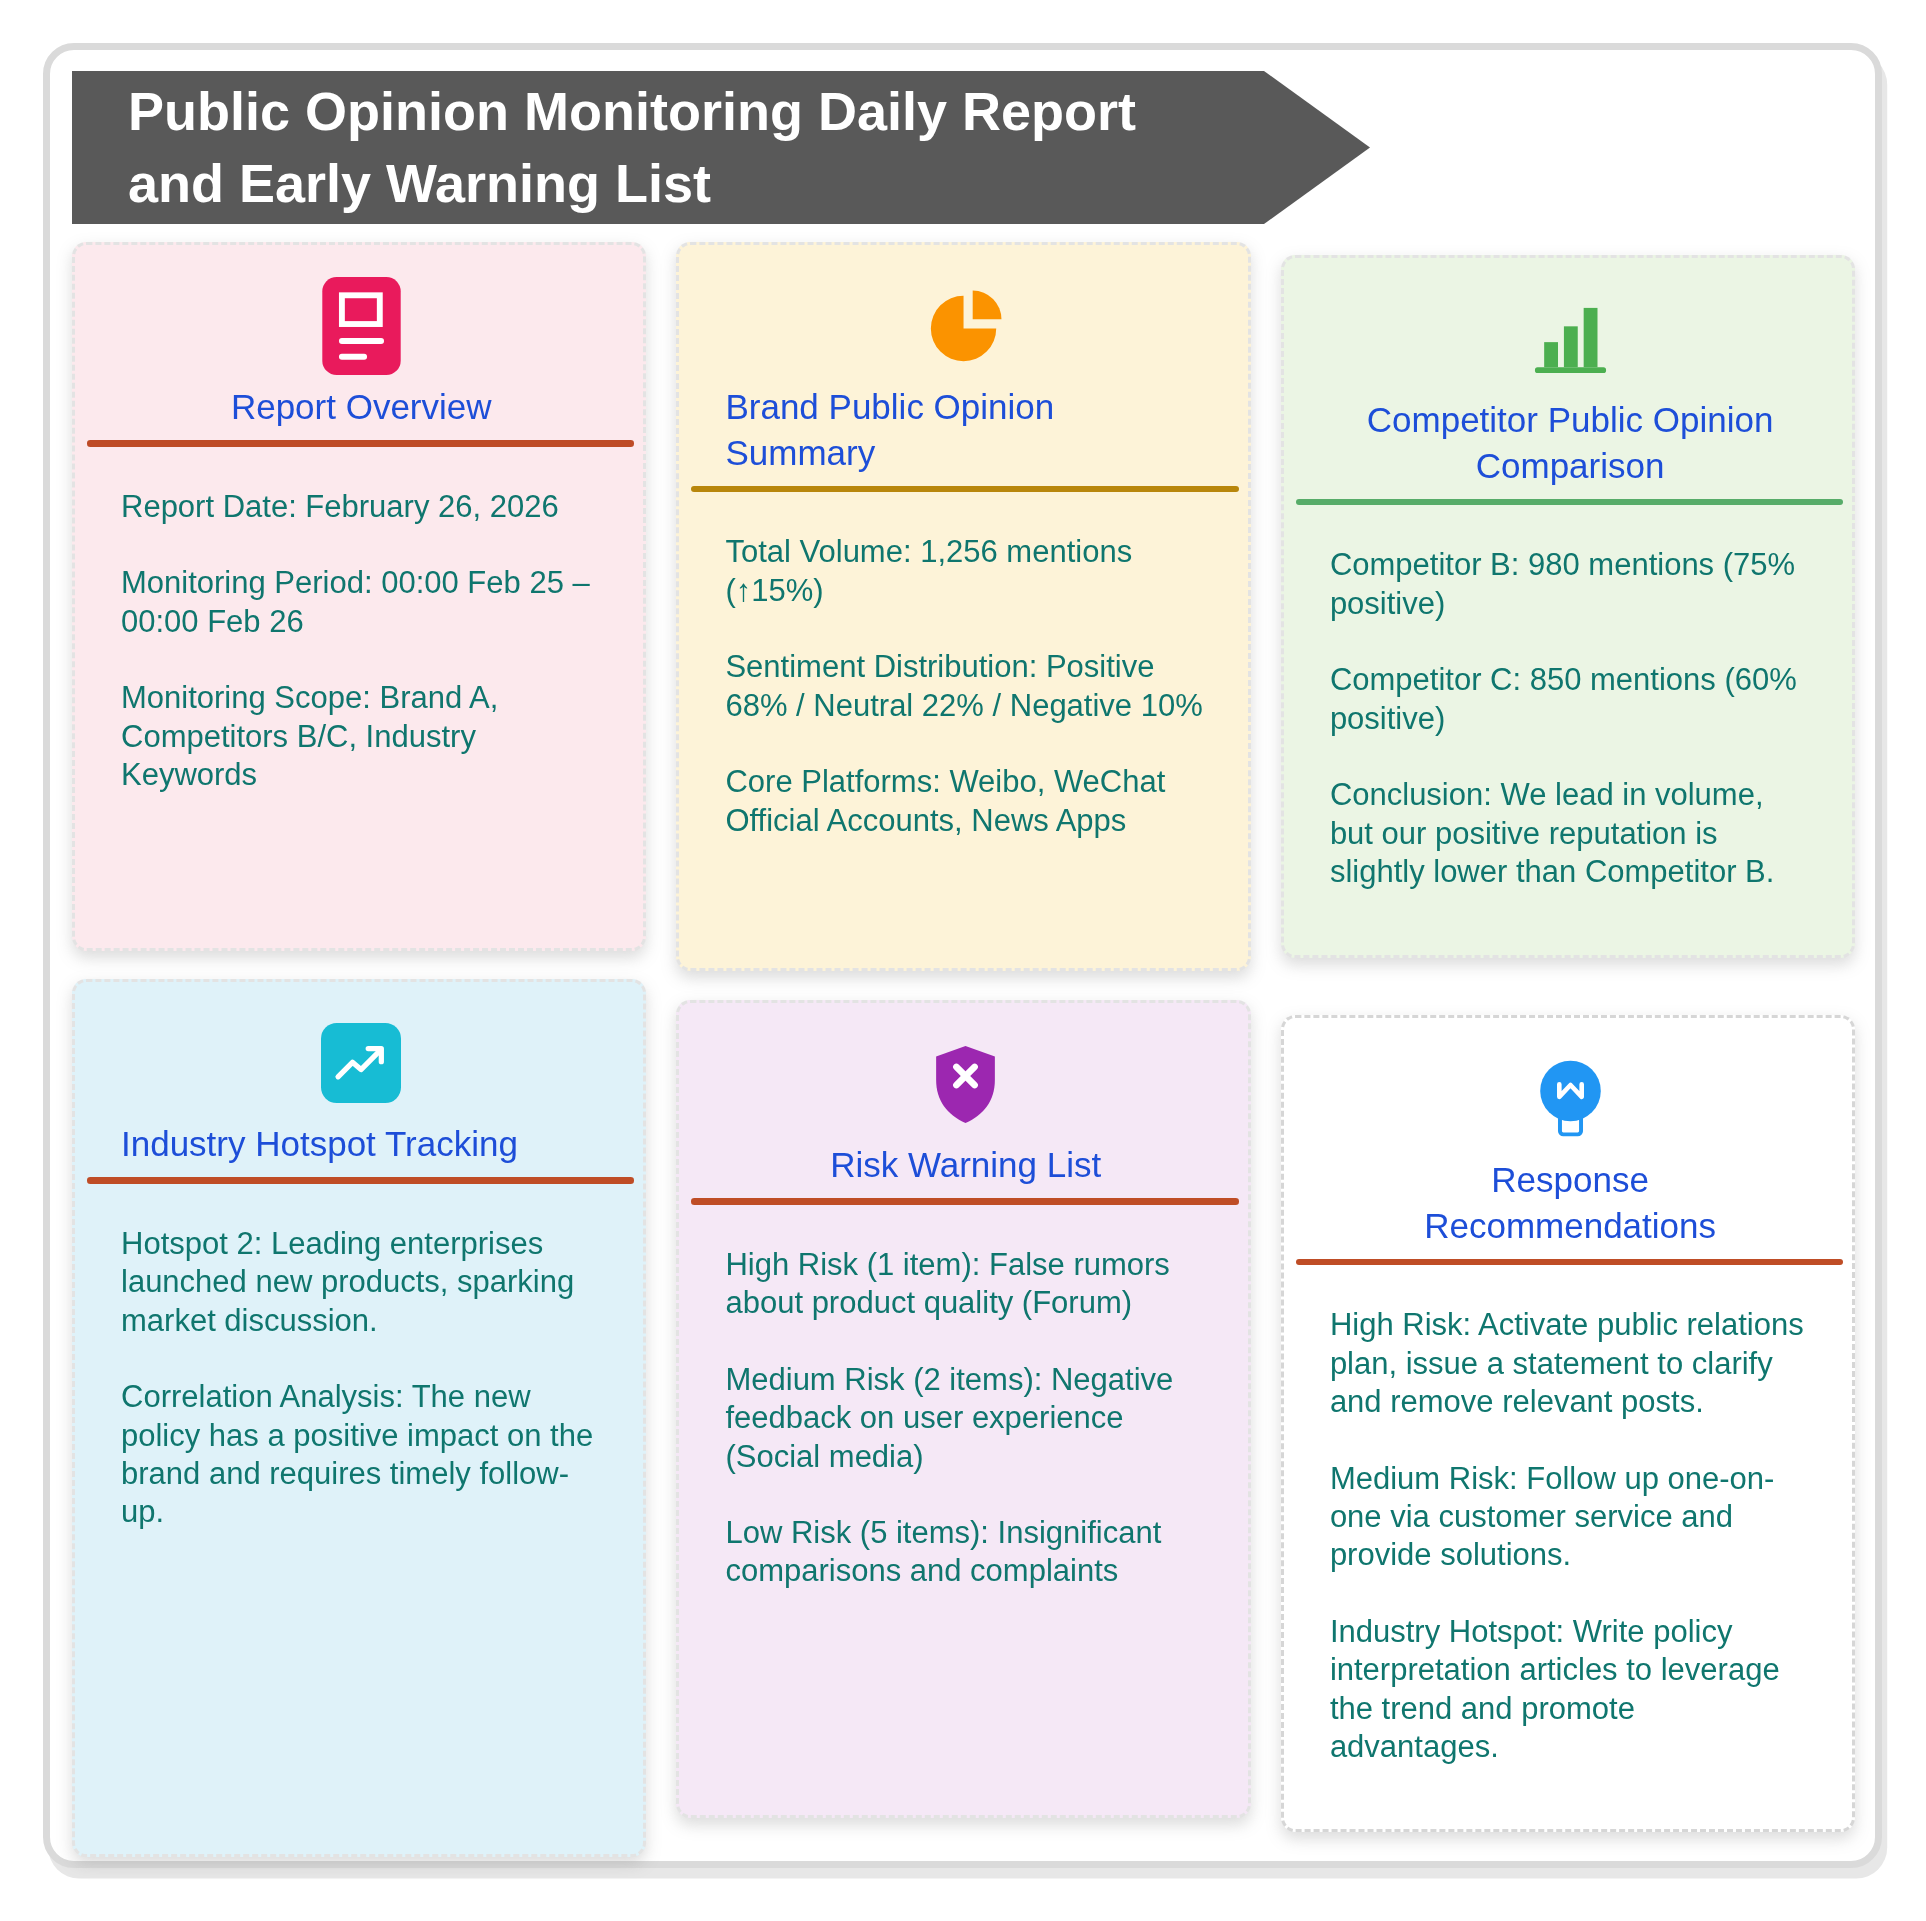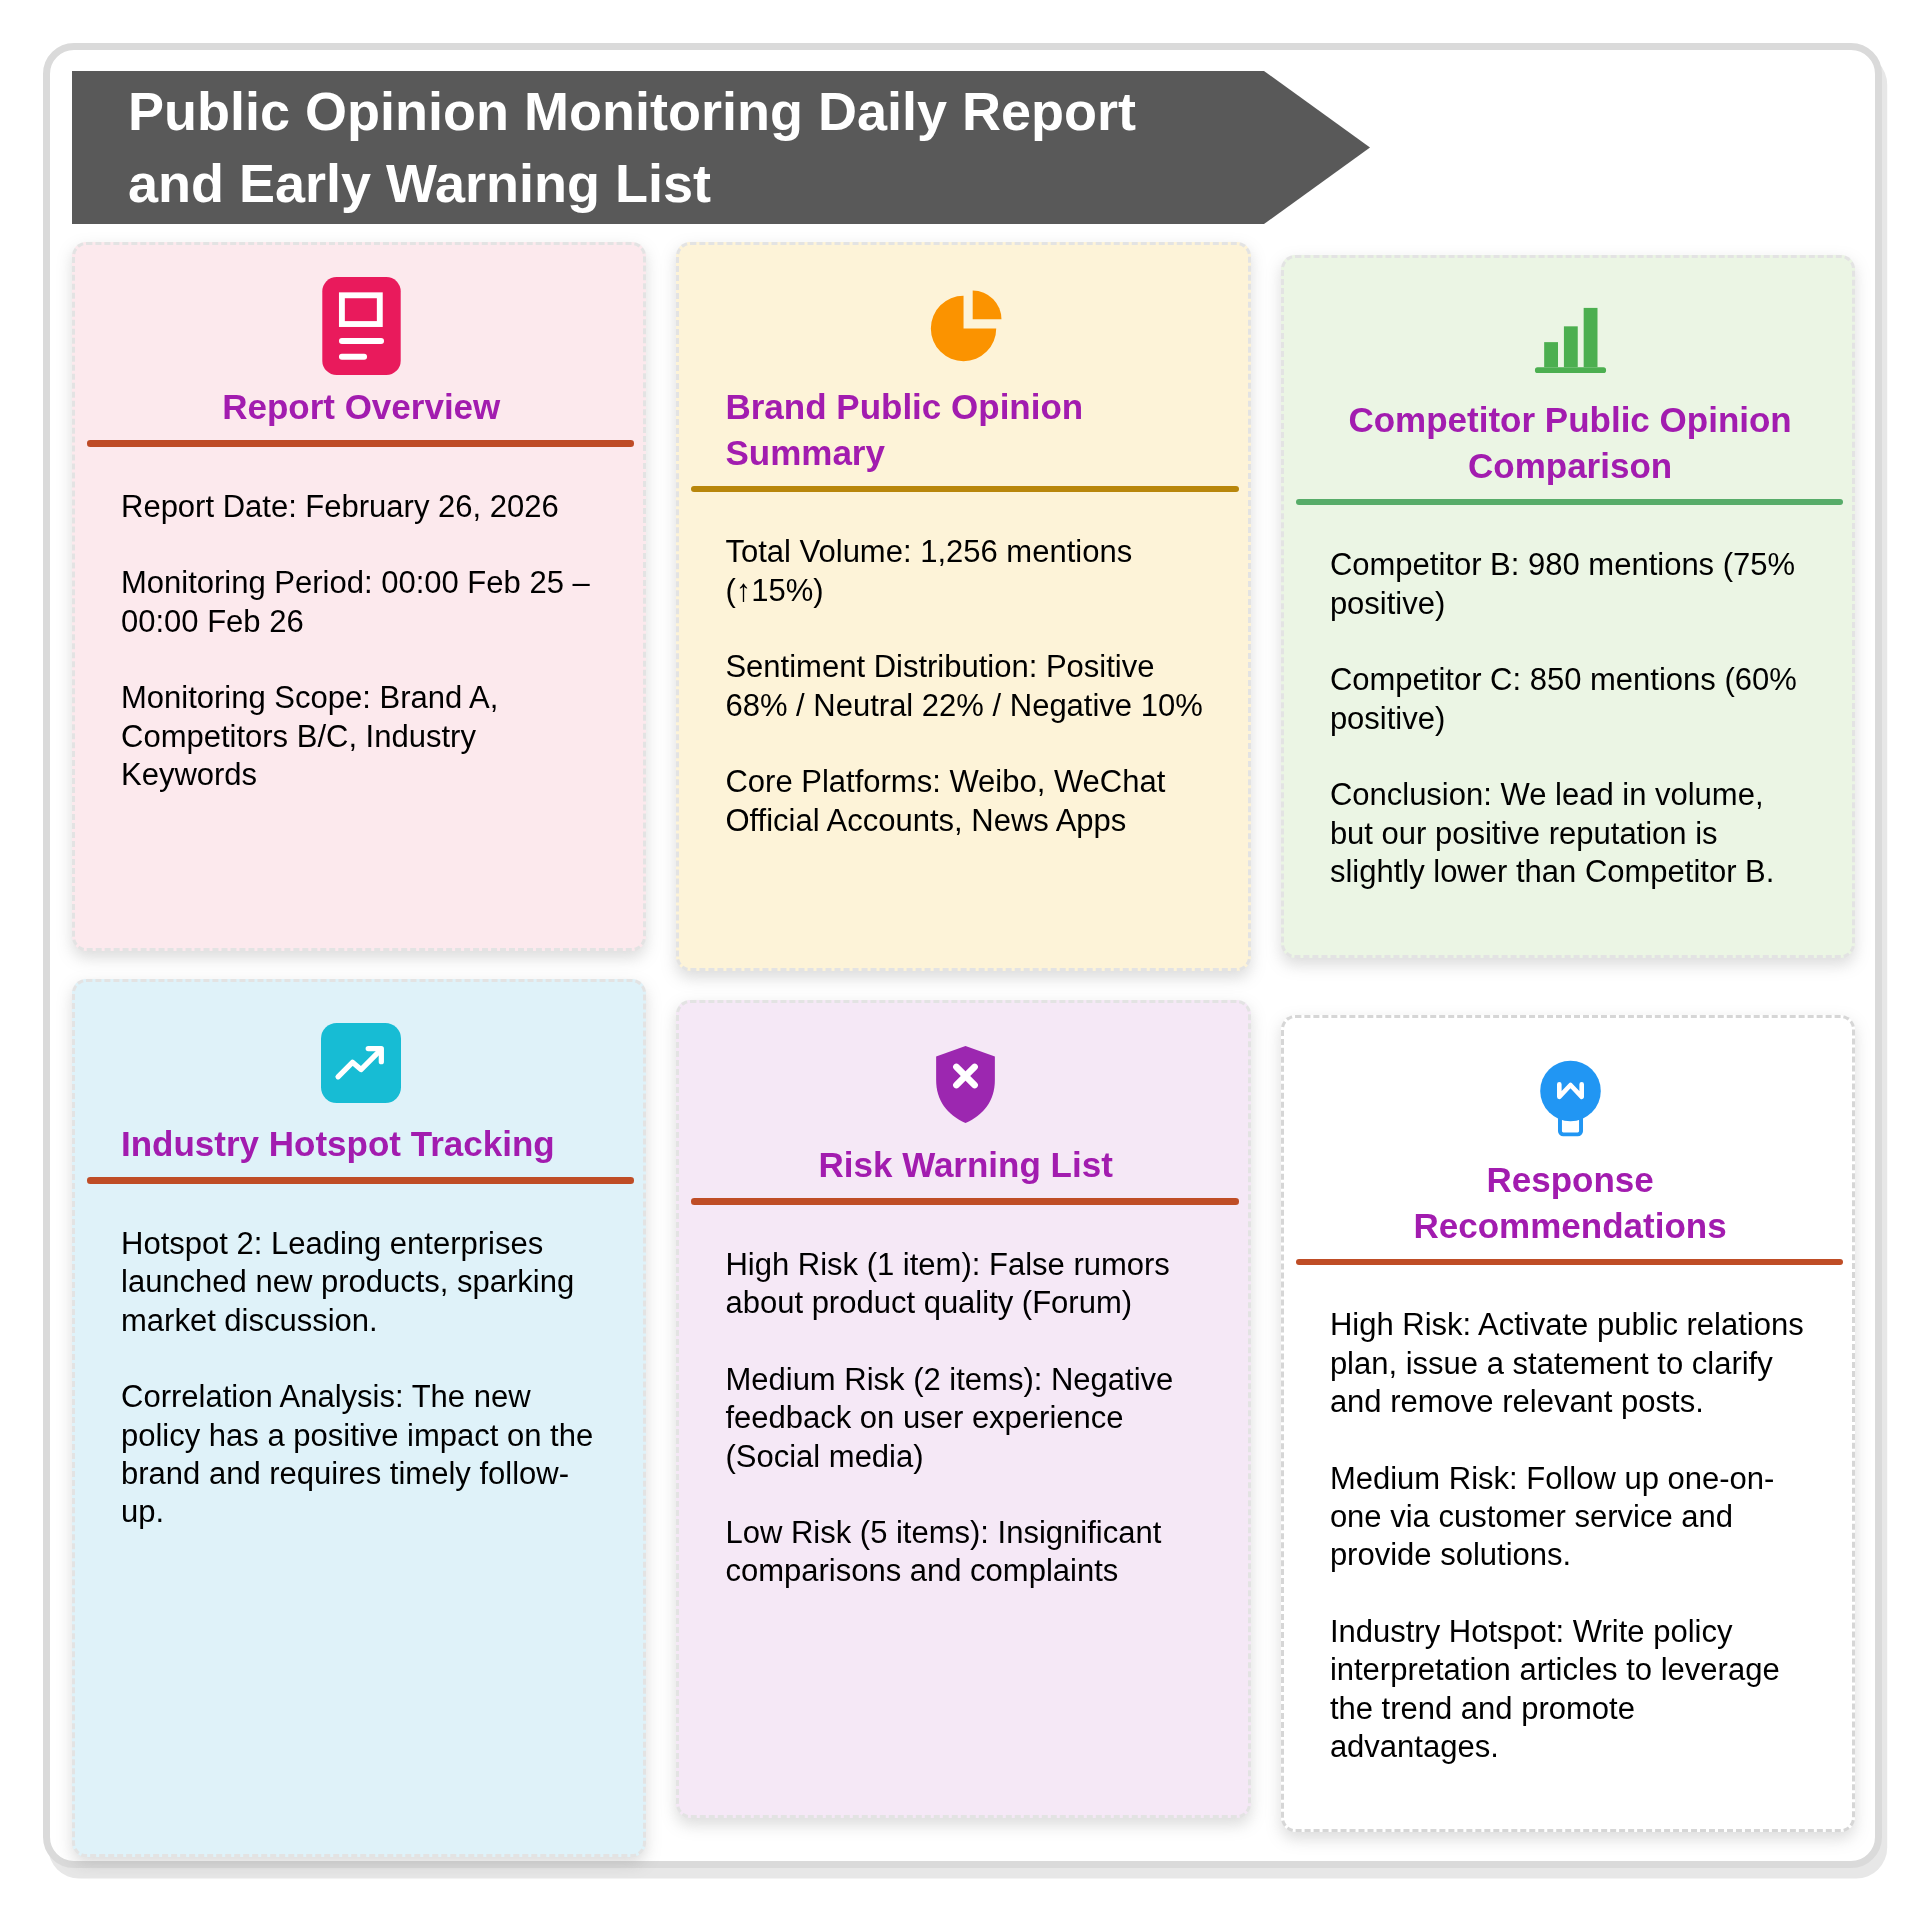--- a/index.html
+++ b/index.html
@@ -69,39 +69,39 @@
   .card-6 { background: #ffffff; height: 817px; margin-top: 36px; --accent: #bf4d26; border-color: #d6d6d6; }
   .icon-wrap {
     height: 100px;
     display: flex;
     align-items: center;
     justify-content: center;
     margin-bottom: 6.6px;
   }
   .card-title {
     font-size: 35px;
-    font-weight: bold;
-    color: #a21caf;
+    font-weight: normal;
+    color: #1d4ed8;
     line-height: 1.3;
     margin: 7.9px 0 0 0;
     text-align: center;
   }
   .card-2 .card-title, .card-4 .card-title { text-align: left; }
   .card-6 .card-title { max-width: 419px; margin-left: auto; margin-right: auto; }
   .rule {
     border: none;
     height: 6.6px;
     border-radius: 3.3px;
     background: var(--accent);
     margin: 10.5px -33px 41px -34px;
   }
   .body p {
     font-size: 31px;
     line-height: 1.24;
-    color: #000000;
+    color: #0f766e;
     margin: 0 0 38px 0;
   }
   .body p:last-child { margin-bottom: 0; }
 </style>
 </head>
 <body>
 
 <div class="page">
   <div class="frame">
 

